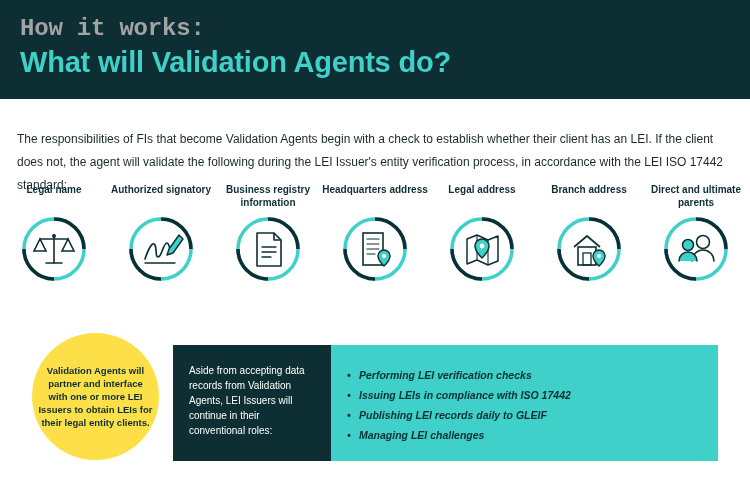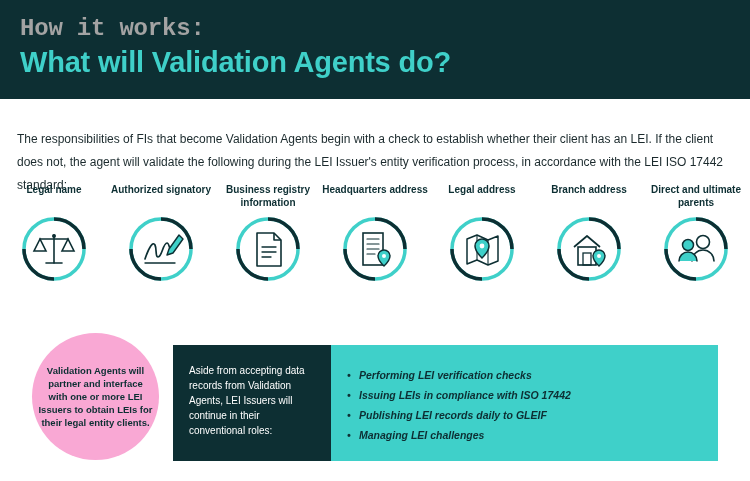--- a/index.html
+++ b/index.html
@@ -102,21 +102,21 @@
   }
 
   
   .bubble {
     position: absolute;
     left: 32px;
     top: 333px;
     width: 127px;
     height: 127px;
     border-radius: 50%;
-    background: #f9a8d4;
+    background: #fde047;
     display: flex;
     align-items: center;
     justify-content: center;
     box-sizing: border-box;
     padding: 6px;
   }
   .bubble-text {
     color: #0d2f33;
     font-size: 9.5px;
     font-weight: bold;

